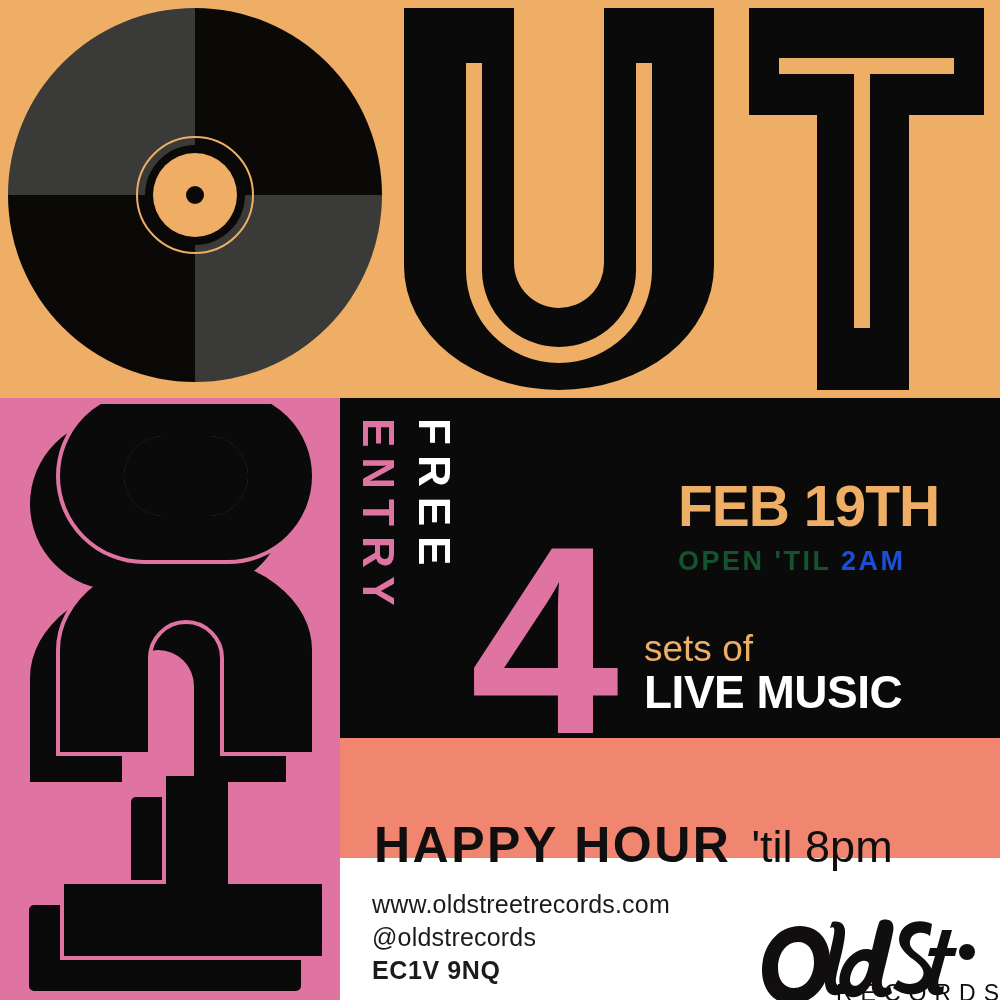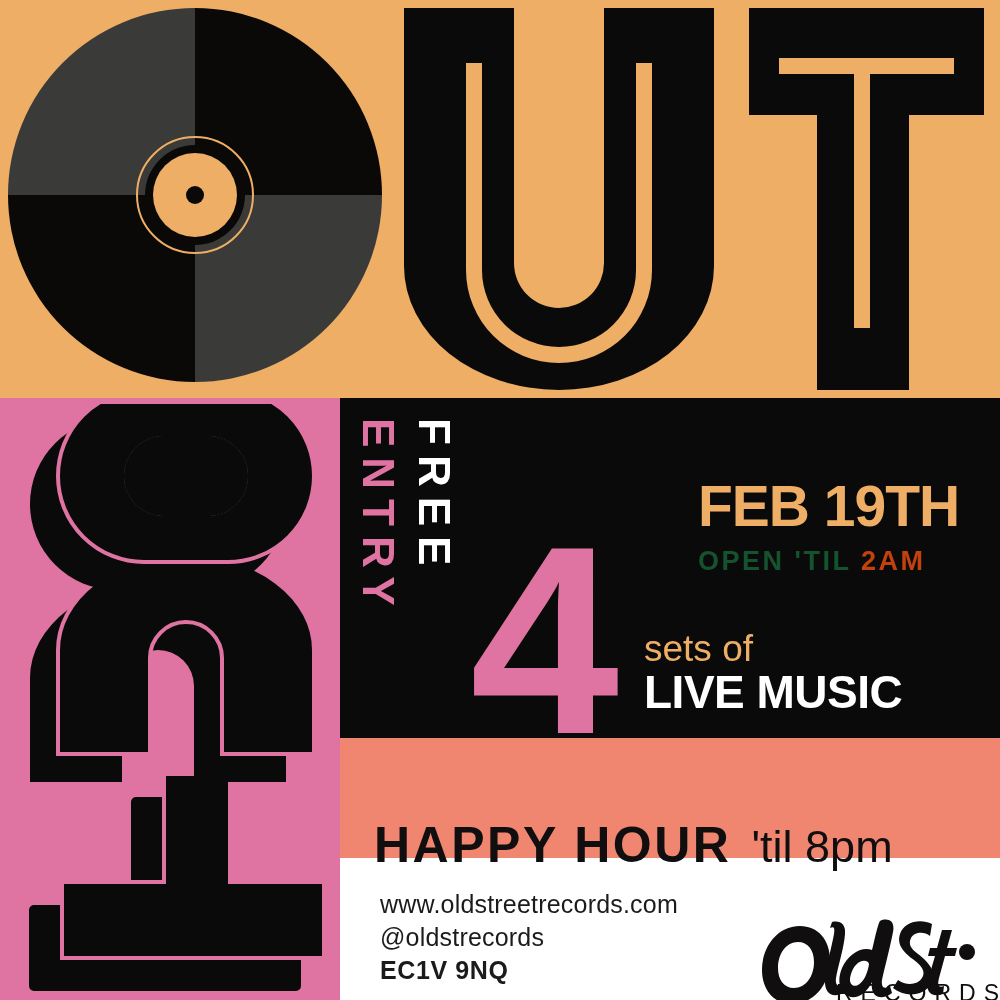--- a/index.html
+++ b/index.html
@@ -98,42 +98,42 @@
     font-size: 268px;
     font-weight: 700;
     color: #df74a2;
     line-height: 1;
     letter-spacing: -6px;
   }
 
   
   #date-block {
     position: absolute;
-    left: 698px;
+    left: 678px;
     top: 478px;
     width: 300px;
   }
   #feb-line {
     font-size: 57px;
     font-weight: 700;
     color: #eeae65;
     letter-spacing: -1px;
     line-height: 1;
     white-space: nowrap;
   }
   #open-line {
     margin-top: 13px;
     font-size: 27px;
     font-weight: 700;
     letter-spacing: 2.5px;
     line-height: 1;
     white-space: nowrap;
   }
   .open-til { color: #14532d; }
-  .two-am { color: #c2410c; }
+  .two-am { color: #1d4ed8; }
 
   
   #sets-block {
     position: absolute;
     left: 644px;
     top: 630px;
   }
   #sets-of {
     font-size: 37px;
     font-weight: 300;
@@ -172,21 +172,21 @@
     font-size: 45px;
     font-weight: 300;
     letter-spacing: 0px;
     line-height: 1;
     margin-top: 36px;
   }
 
   
   #footer-text {
     position: absolute;
-    left: 380px;
+    left: 372px;
     top: 888px;
     color: #1c1b1b;
     line-height: 1.32;
   }
   .foot-line {
     font-size: 25px;
     font-weight: 300;
     letter-spacing: 0.2px;
   }
   .foot-line.bold {

